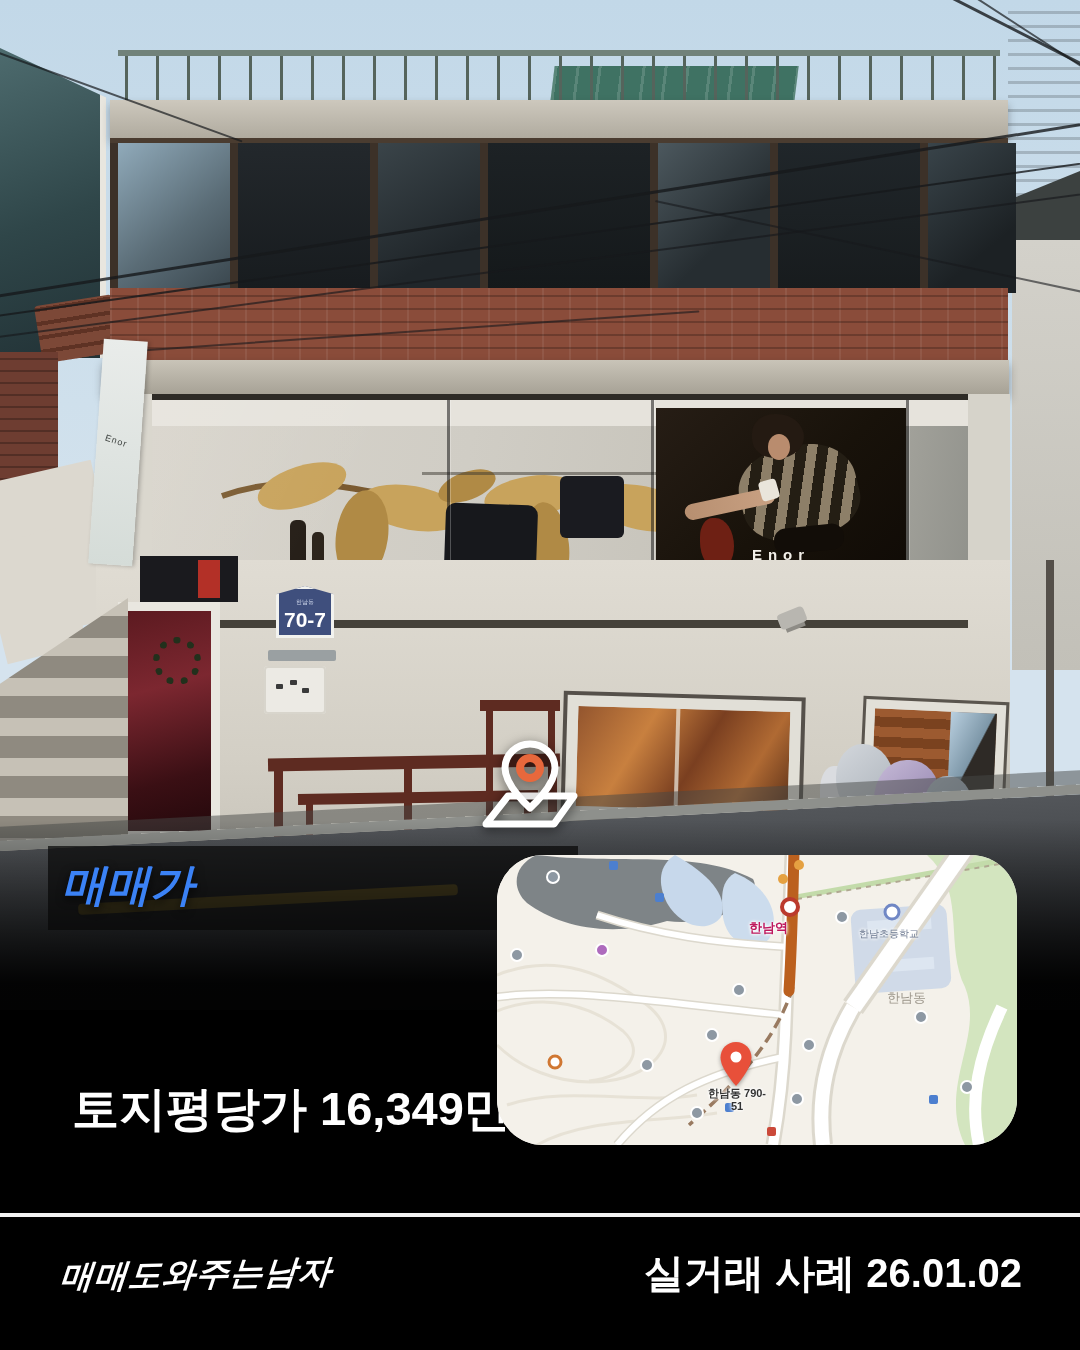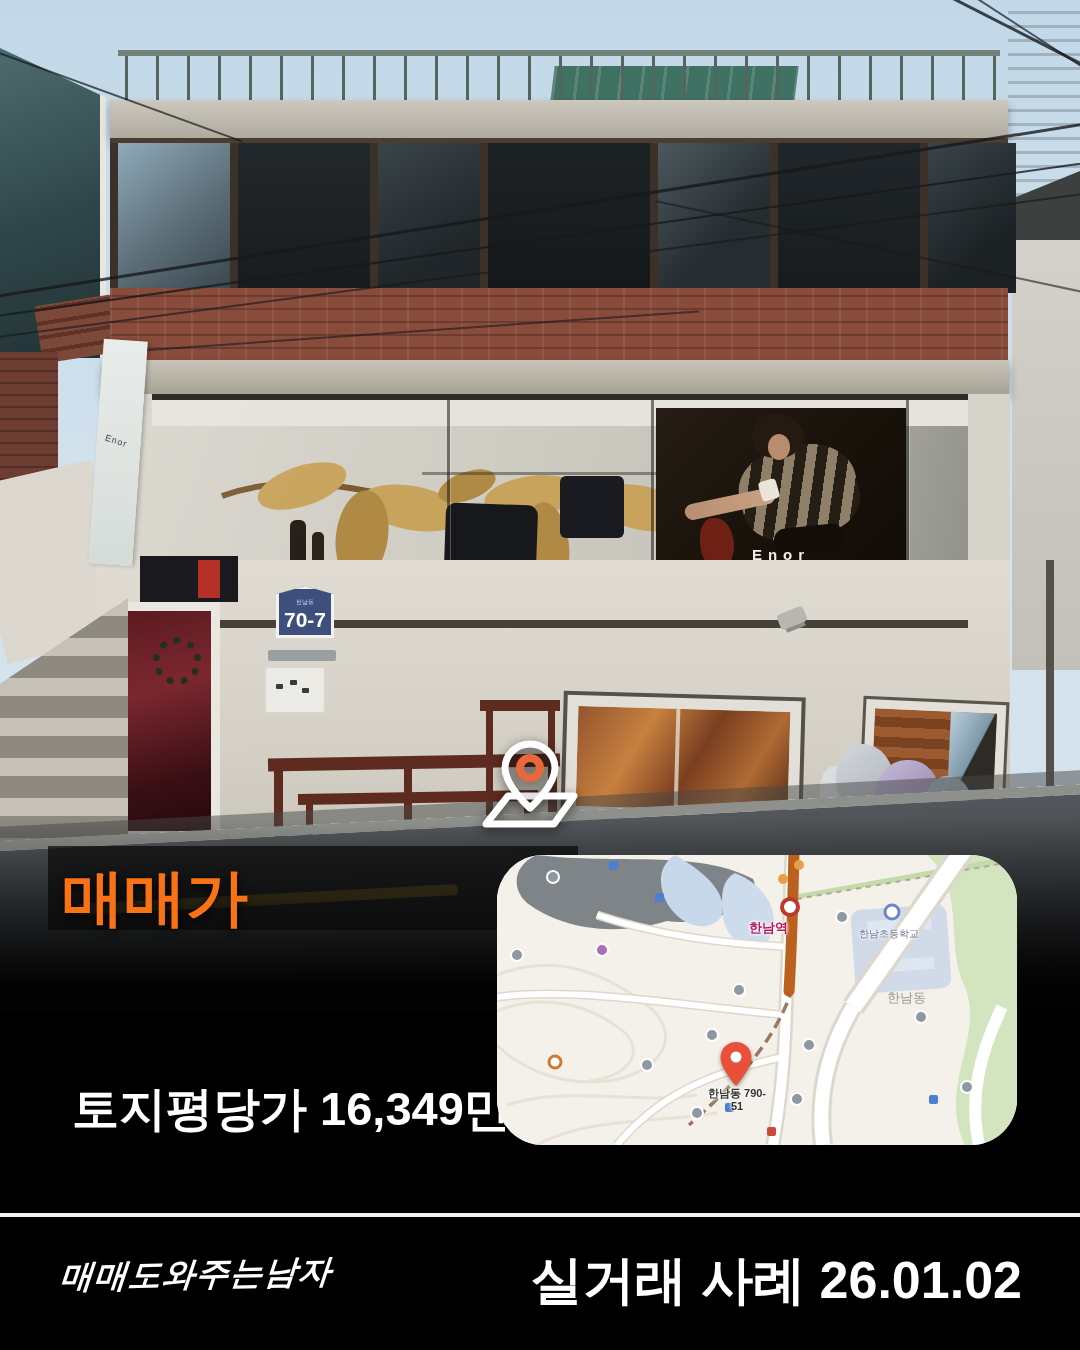--- a/index.html
+++ b/index.html
@@ -131,41 +131,41 @@
   .yellow-line{left:78px;top:894px;width:380px;height:11px;background:#d7b84b;transform:rotate(-3deg);border-radius:4px;}
   .photo-fade{left:0;top:820px;width:1080px;height:192px;background:linear-gradient(rgba(0,0,0,0),rgba(0,0,0,.94) 85%);}
   
   .wire{position:absolute;background:#17191c;opacity:.8;border-radius:2px;}
 
   
   .loc-row{left:470px;top:736px;width:560px;height:96px;}
   .loc-text{position:absolute;left:118px;top:18px;color:#fff;font-size:47px;font-weight:800;letter-spacing:-1px;
     text-shadow:0 4px 18px rgba(0,0,0,.9),0 1px 4px rgba(0,0,0,.6);white-space:nowrap;}
   .price-backdrop{left:48px;top:846px;width:530px;height:84px;background:rgba(8,8,8,.72);}
-  .price-label{left:62px;top:856px;color:#f97316;font-size:62px;font-weight:800;text-shadow:0 3px 10px rgba(0,0,0,.8);}
+  .price-label{left:62px;top:856px;color:#3b82f6;font-size:44px;font-weight:800;text-shadow:0 3px 10px rgba(0,0,0,.8);font-style:italic;}
   .price-big{left:70px;top:922px;color:#fff;font-size:124px;font-weight:800;letter-spacing:1px;}
   .land-price{left:72px;top:1078px;color:#fff;font-size:47px;font-weight:800;}
 
   
   .map-card{left:497px;top:855px;width:520px;height:290px;border-radius:46px;overflow:hidden;background:#f4f1ea;}
   .map-inner{position:absolute;inset:0;filter:blur(.5px) saturate(.95);}
   .map-label{position:absolute;font-weight:700;color:#be185d;
     text-shadow:0 0 3px #fff,0 0 3px #fff,0 0 4px #fff;white-space:nowrap;}
   .lbl-station{left:252px;top:64px;font-size:13px;}
   .lbl-district{left:390px;top:134px;font-size:13px;color:#9b958a;font-weight:400;text-shadow:none;}
   .lbl-school{left:362px;top:72px;font-size:10px;color:#6b7890;font-weight:400;}
   .map-pin{left:222px;top:186px;width:34px;height:46px;}
   .pin-caption{left:182px;top:232px;width:116px;text-align:center;font-size:11px;line-height:13px;color:#333;font-weight:700;
     text-shadow:0 0 3px #fff,0 0 3px #fff,0 0 4px #fff;}
 
   
   .divider{left:0;top:1213px;width:1080px;height:4px;background:#f2f2f2;}
   .brand{left:60px;top:1252px;color:#fff;font-size:33px;font-weight:700;letter-spacing:1px;font-style:italic;
     transform:rotate(-1.2deg) skewX(-6deg);}
-  .deal-note{right:58px;top:1246px;color:#fff;font-size:52px;font-weight:700;letter-spacing:0;}
+  .deal-note{right:58px;top:1246px;color:#fff;font-size:40px;font-weight:700;letter-spacing:0;}
 </style>
 </head>
 <body>
 
 <div class="canvas">
 
   <div class="photo">
     <div class="abs lb-glass"></div>
     <div class="abs lb-tiles"></div>
     <div class="abs lb-brick"></div>

